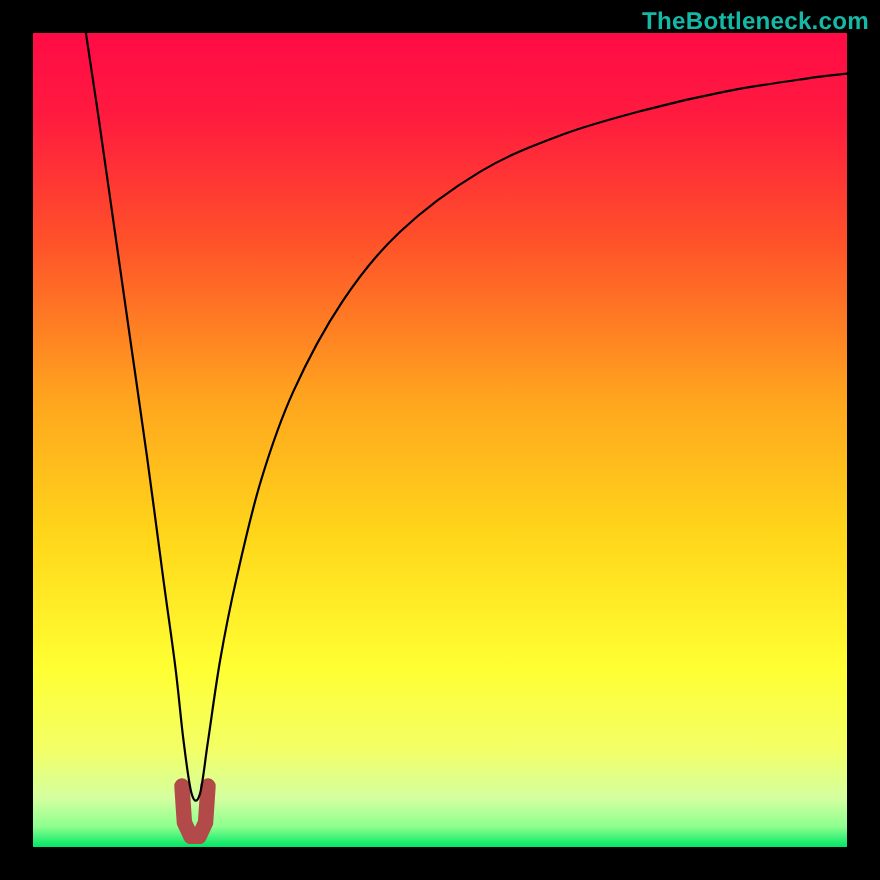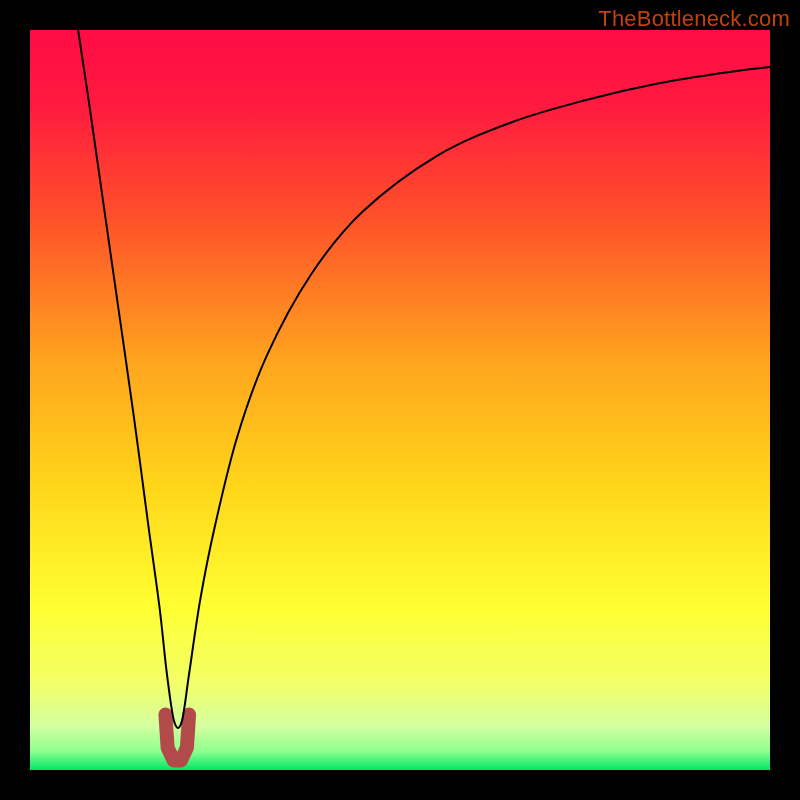--- a/index.html
+++ b/index.html
@@ -22,23 +22,23 @@
     left: 30px;
     top: 30px;
     width: 740px;
     height: 740px;
     overflow: hidden;
   }
   .watermark {
     position: absolute;
     top: 6px;
     right: 10px;
-    color: #c2410c;
+    color: #14b8a6;
     font-size: 22px;
-    font-weight: 400;
+    font-weight: 700;
     letter-spacing: 0.2px;
     user-select: none;
   }
   svg { display: block; }
 </style>
 </head>
 <body>
 
 <div class="frame">
   <div class="watermark">TheBottleneck.com</div>

